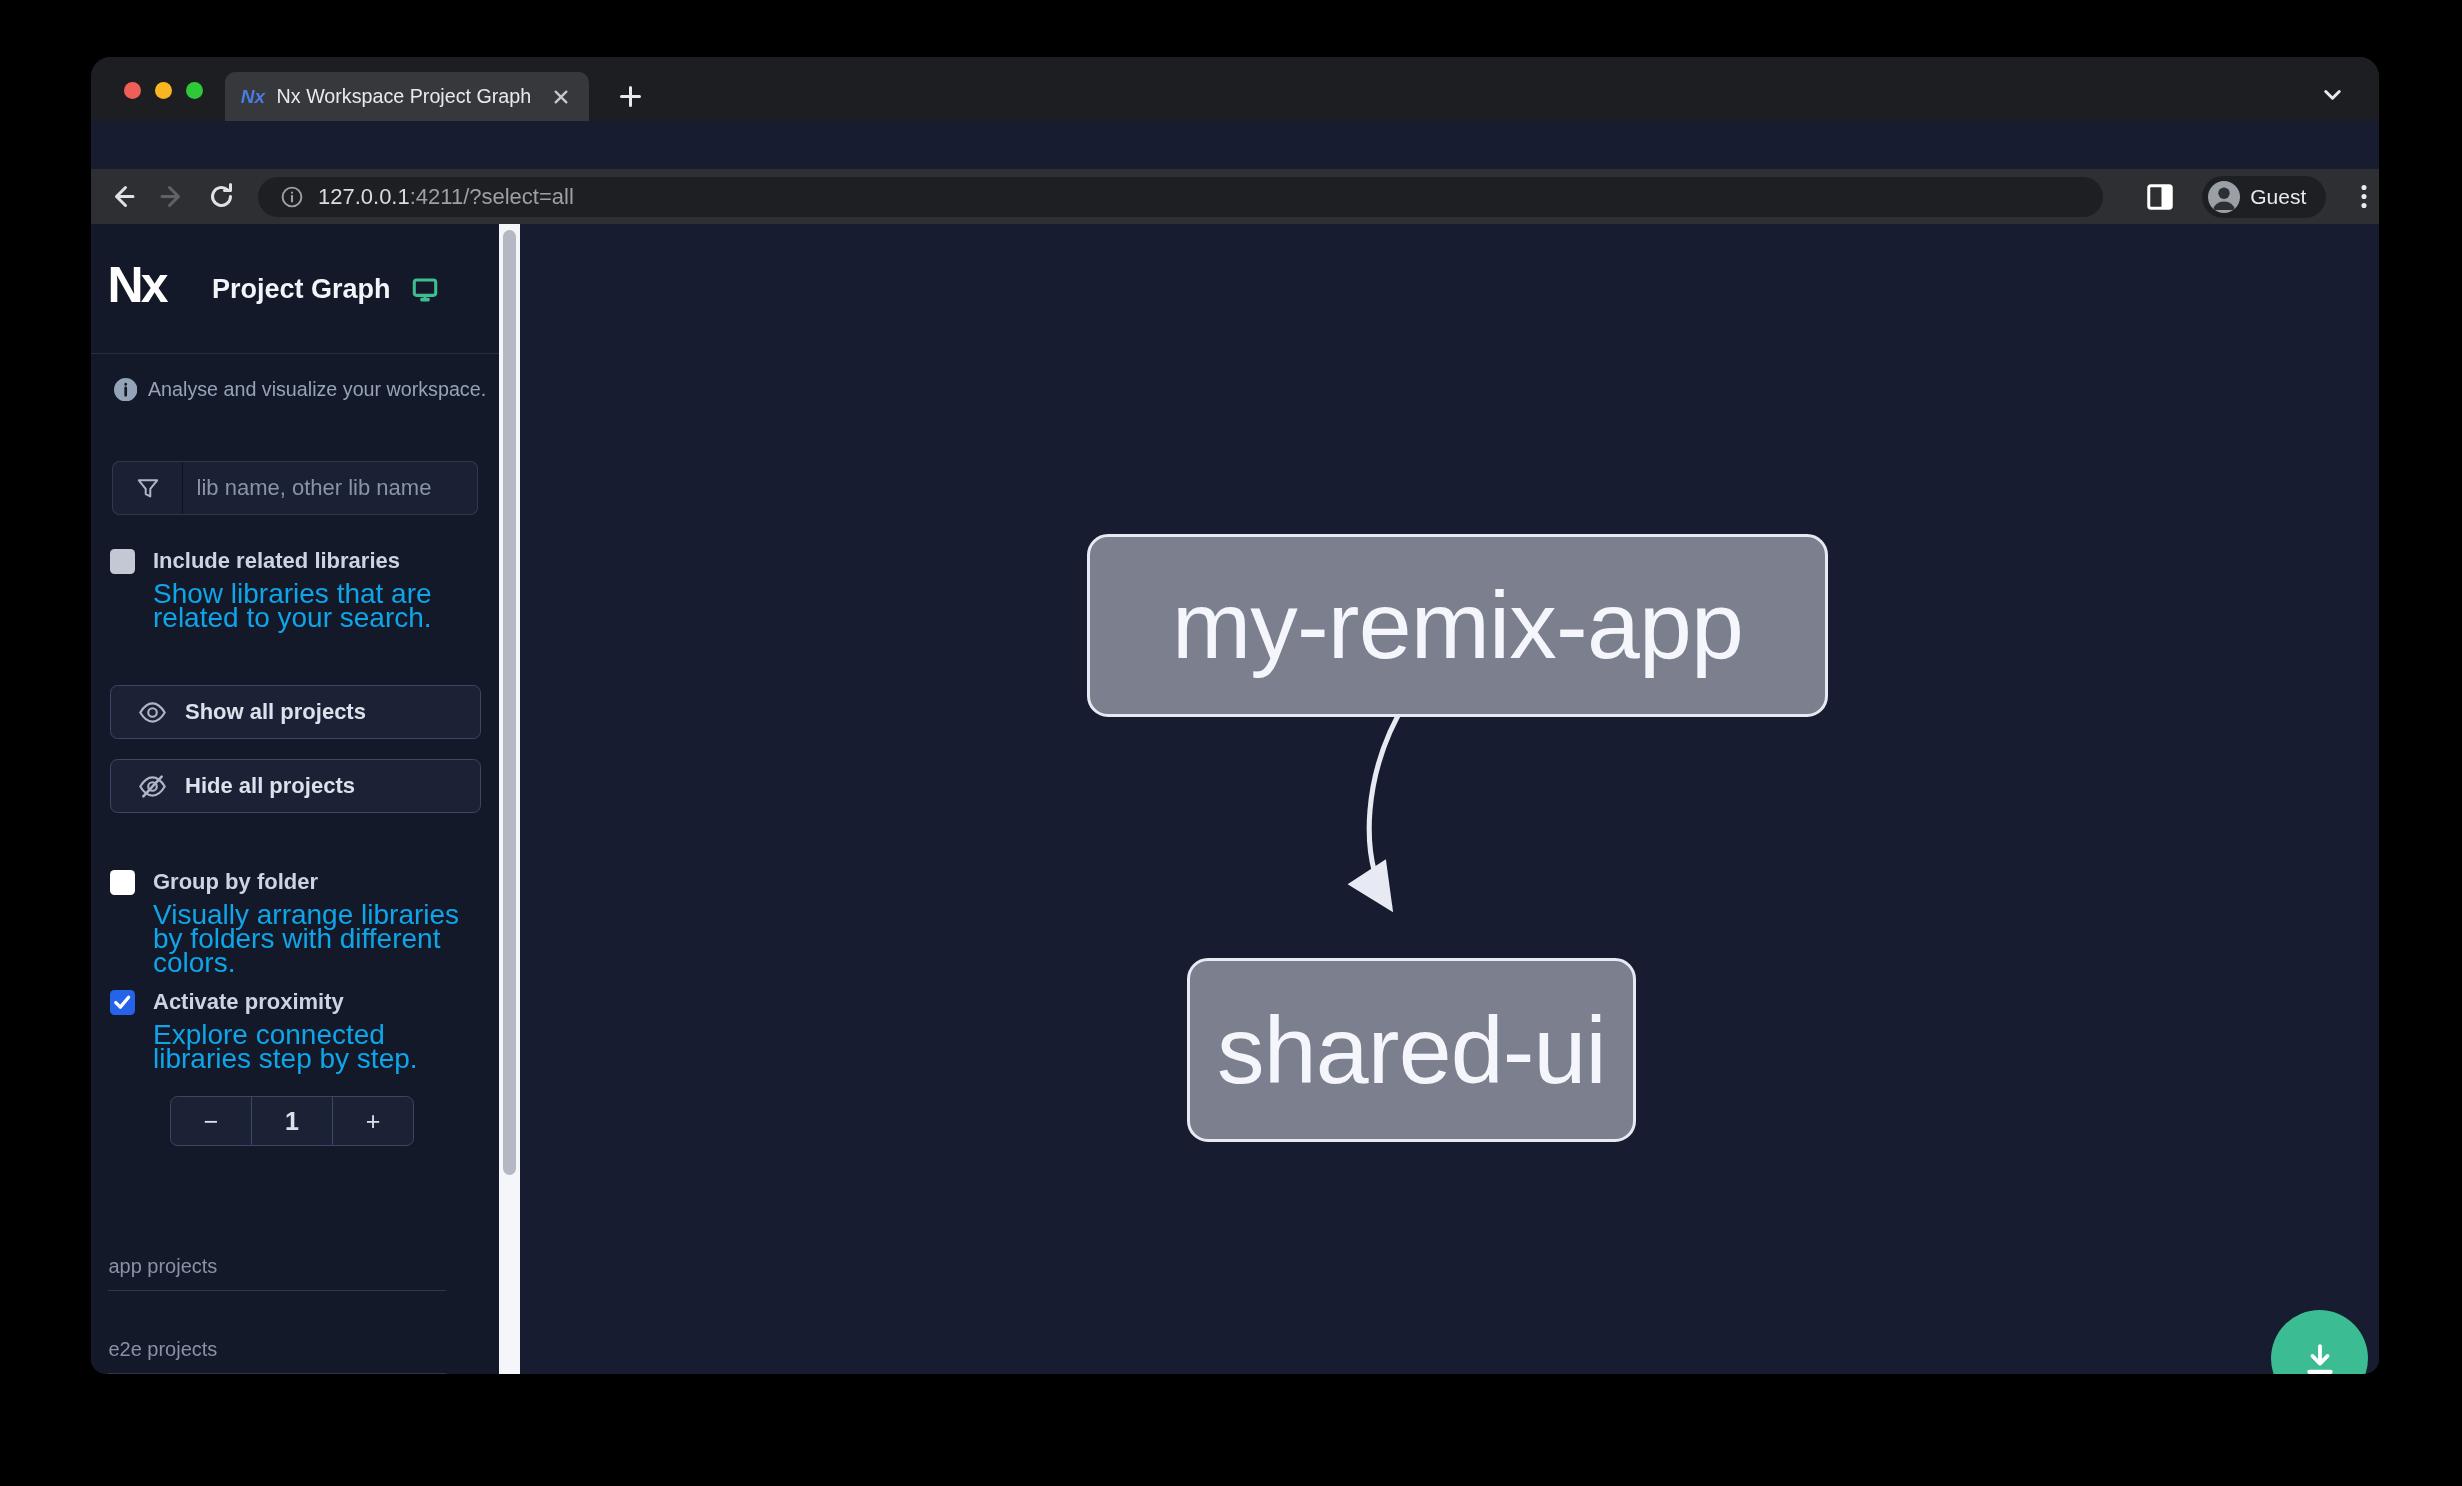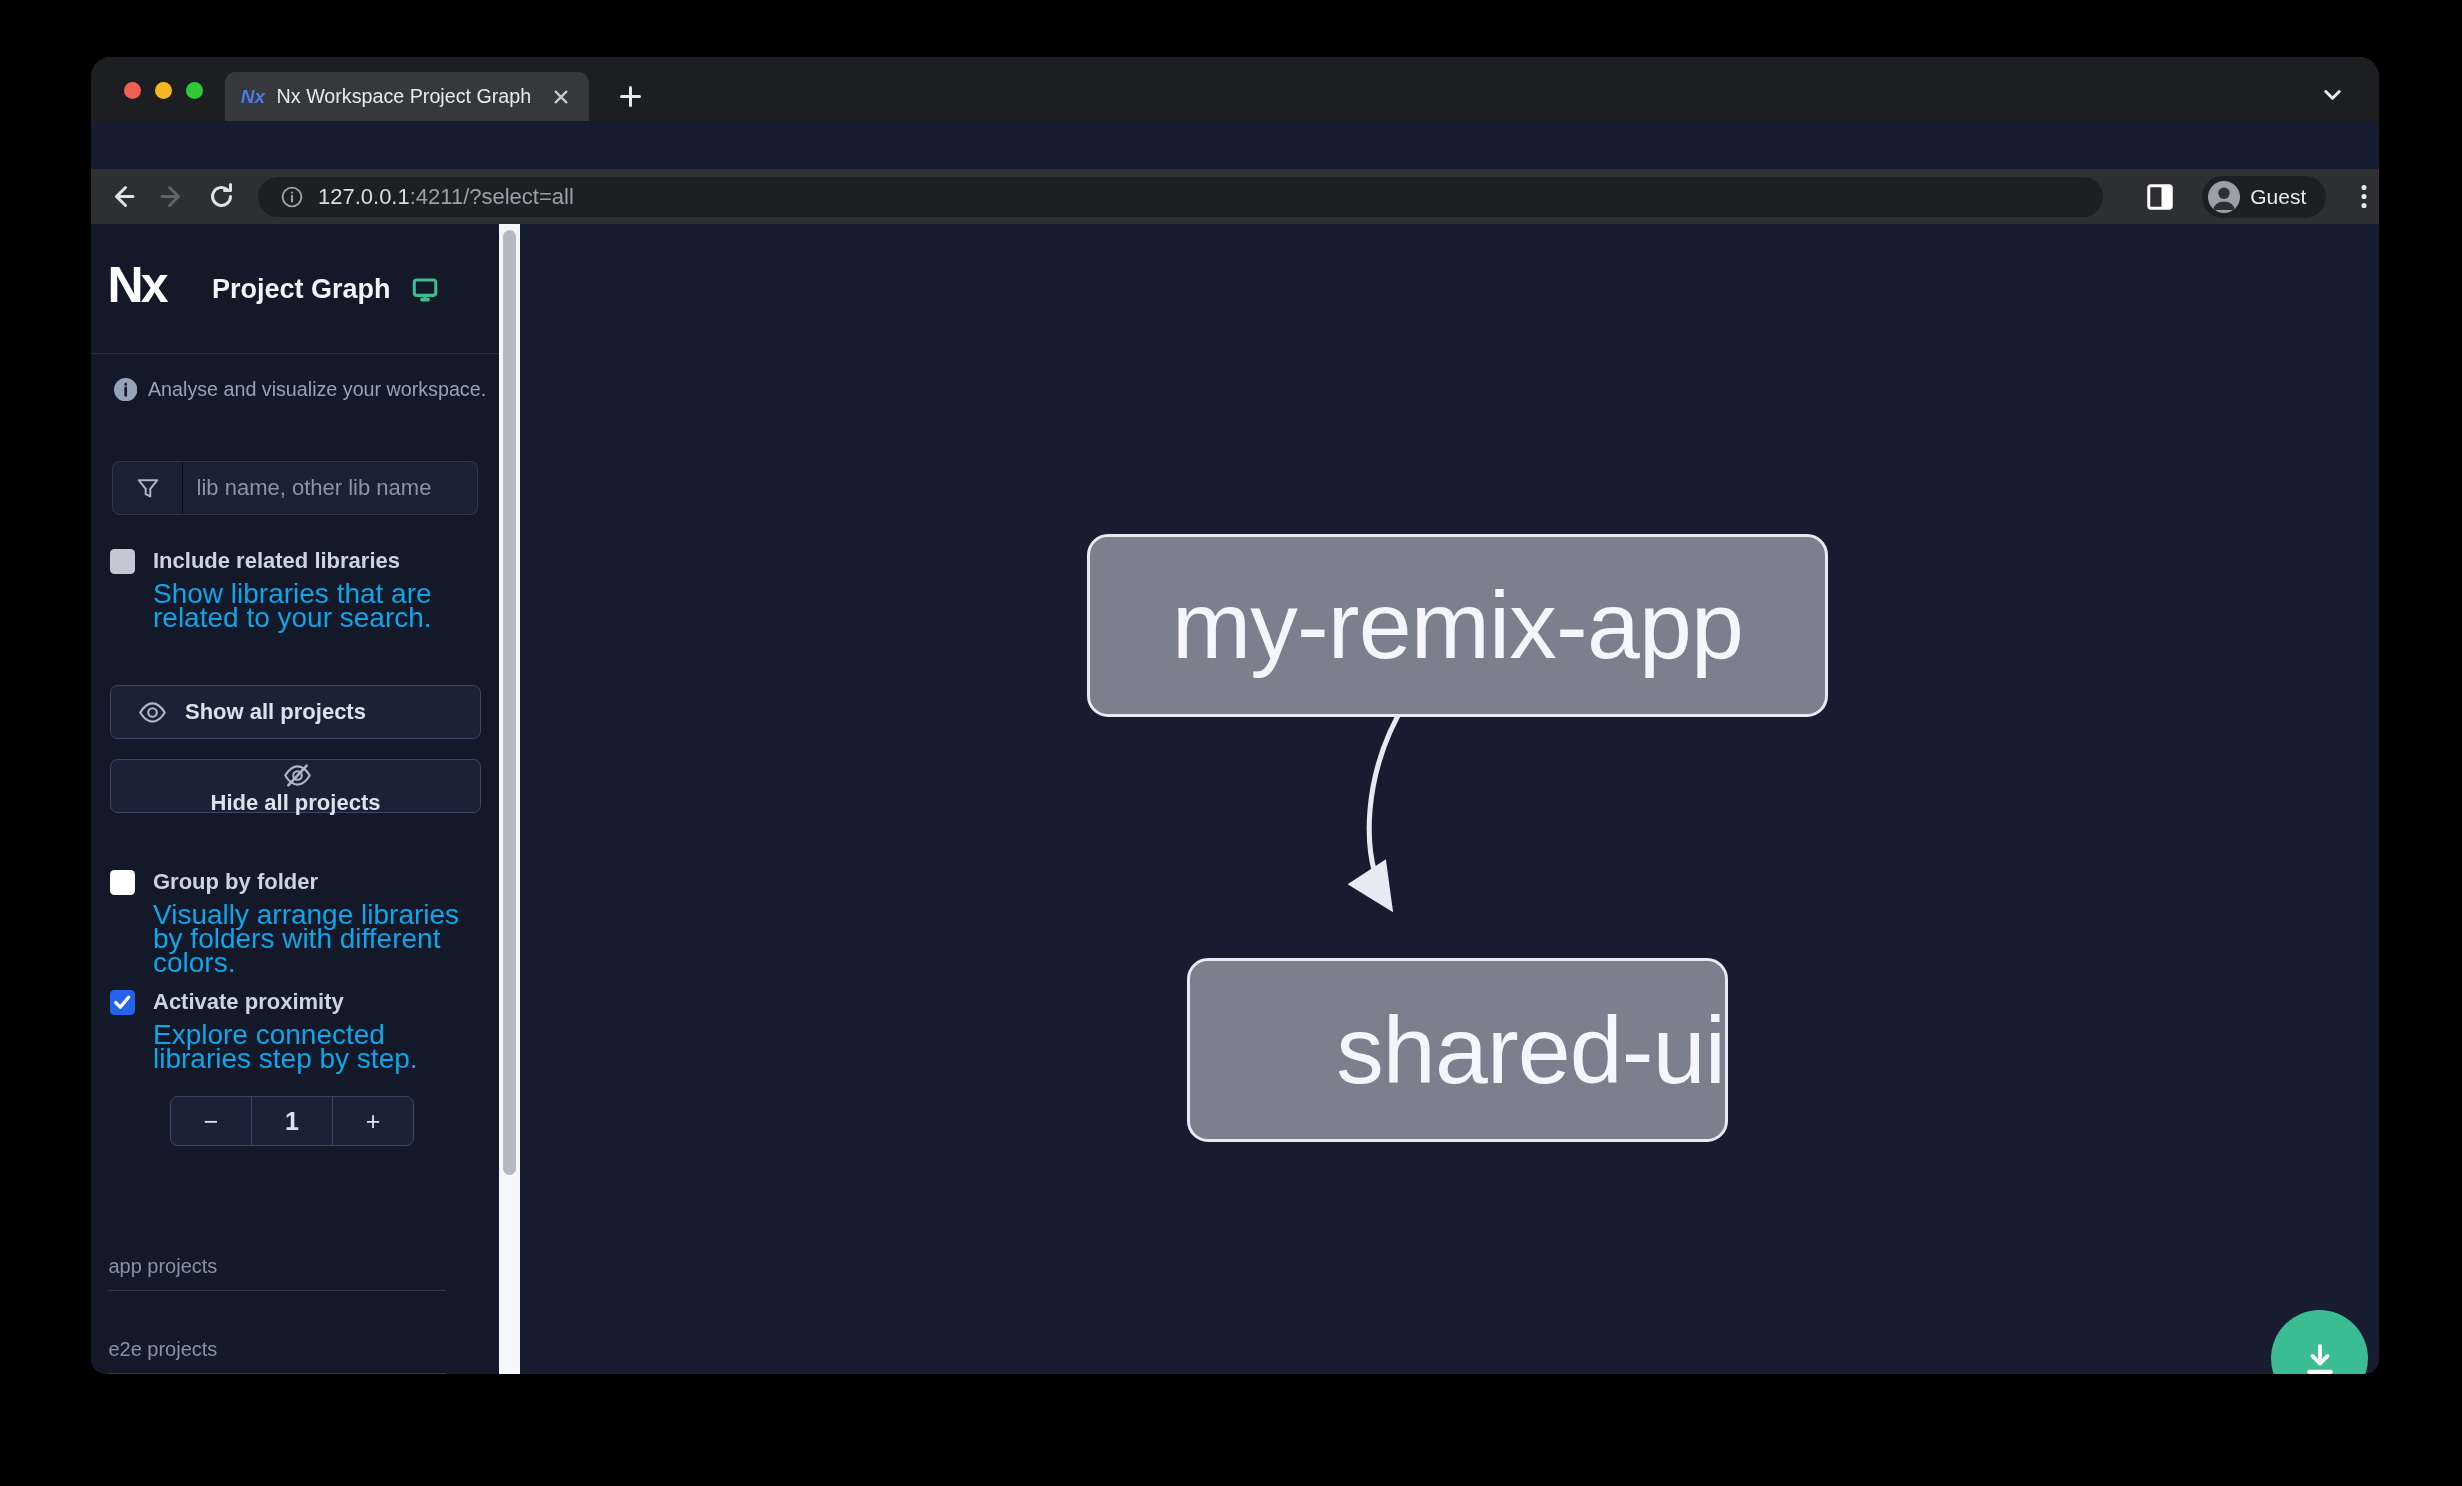--- a/index.html
+++ b/index.html
@@ -98,21 +98,21 @@
   .sb-scroll{width:21px;flex:0 0 auto;background:#f4f6f9;position:relative;}
   .sb-thumb{position:absolute;left:3.8px;top:6px;width:13.6px;height:945px;border-radius:6.8px;background:#b3b8c2;}
 
   
   .graph{flex:1;position:relative;background:#171c30;min-width:0;}
   .edge-svg{position:absolute;inset:0;width:100%;height:100%;}
   .gnode{position:absolute;background:#7b7f8e;border:3.8px solid #e7eaf2;border-radius:21px;
     display:flex;align-items:center;justify-content:center;color:#f4f6fb;font-size:95px;
     letter-spacing:-0.8px;cursor:default;}
   .node-remix{left:567px;top:310px;width:741px;height:183px;}
-  .node-shared{left:667px;top:734px;width:541px;height:184px;justify-content:flex-end;}
+  .node-shared{left:667px;top:734px;width:449px;height:184px;}
 
   .fab{position:absolute;left:1751px;top:1086px;width:97px;height:97px;border-radius:50%;
     background:#3cbc92;display:flex;align-items:center;justify-content:center;cursor:default;}
   .fab svg{width:44px;height:44px;color:#fff;}
 </style>
 </head>
 <body>
 
 <div class="window">
 
@@ -247,21 +247,21 @@
       <button class="sb-btn" style="top:461px;">
         <span class="b-ic">
           <svg viewBox="0 0 38 38">
               <path d="M3 19 C8 10.5 14 7 19 7 C24 7 30 10.5 35 19 C30 27.5 24 31 19 31 C14 31 8 27.5 3 19 Z" stroke="currentColor" stroke-width="2.8" fill="none"></path>
               <circle cx="19" cy="19" r="5.6" stroke="currentColor" stroke-width="2.8" fill="none"></circle>
             </svg>
         </span>
         <span>Show all projects</span>
       </button>
 
-      <button class="sb-btn" style="top:535px;flex-direction:column;">
+      <button class="sb-btn" style="top:535px;">
         <span class="b-ic">
           <svg viewBox="0 0 38 38">
               <path d="M3 19 C8 10.5 14 7 19 7 C24 7 30 10.5 35 19 C30 27.5 24 31 19 31 C14 31 8 27.5 3 19 Z" stroke="currentColor" stroke-width="2.8" fill="none"></path>
               <circle cx="19" cy="19" r="5.6" stroke="currentColor" stroke-width="2.8" fill="none"></circle>
               <path d="M7 32 L31 6" stroke="currentColor" stroke-width="3.4" stroke-linecap="round"></path>
             </svg>
         </span>
         <span>Hide all projects</span>
       </button>
 

